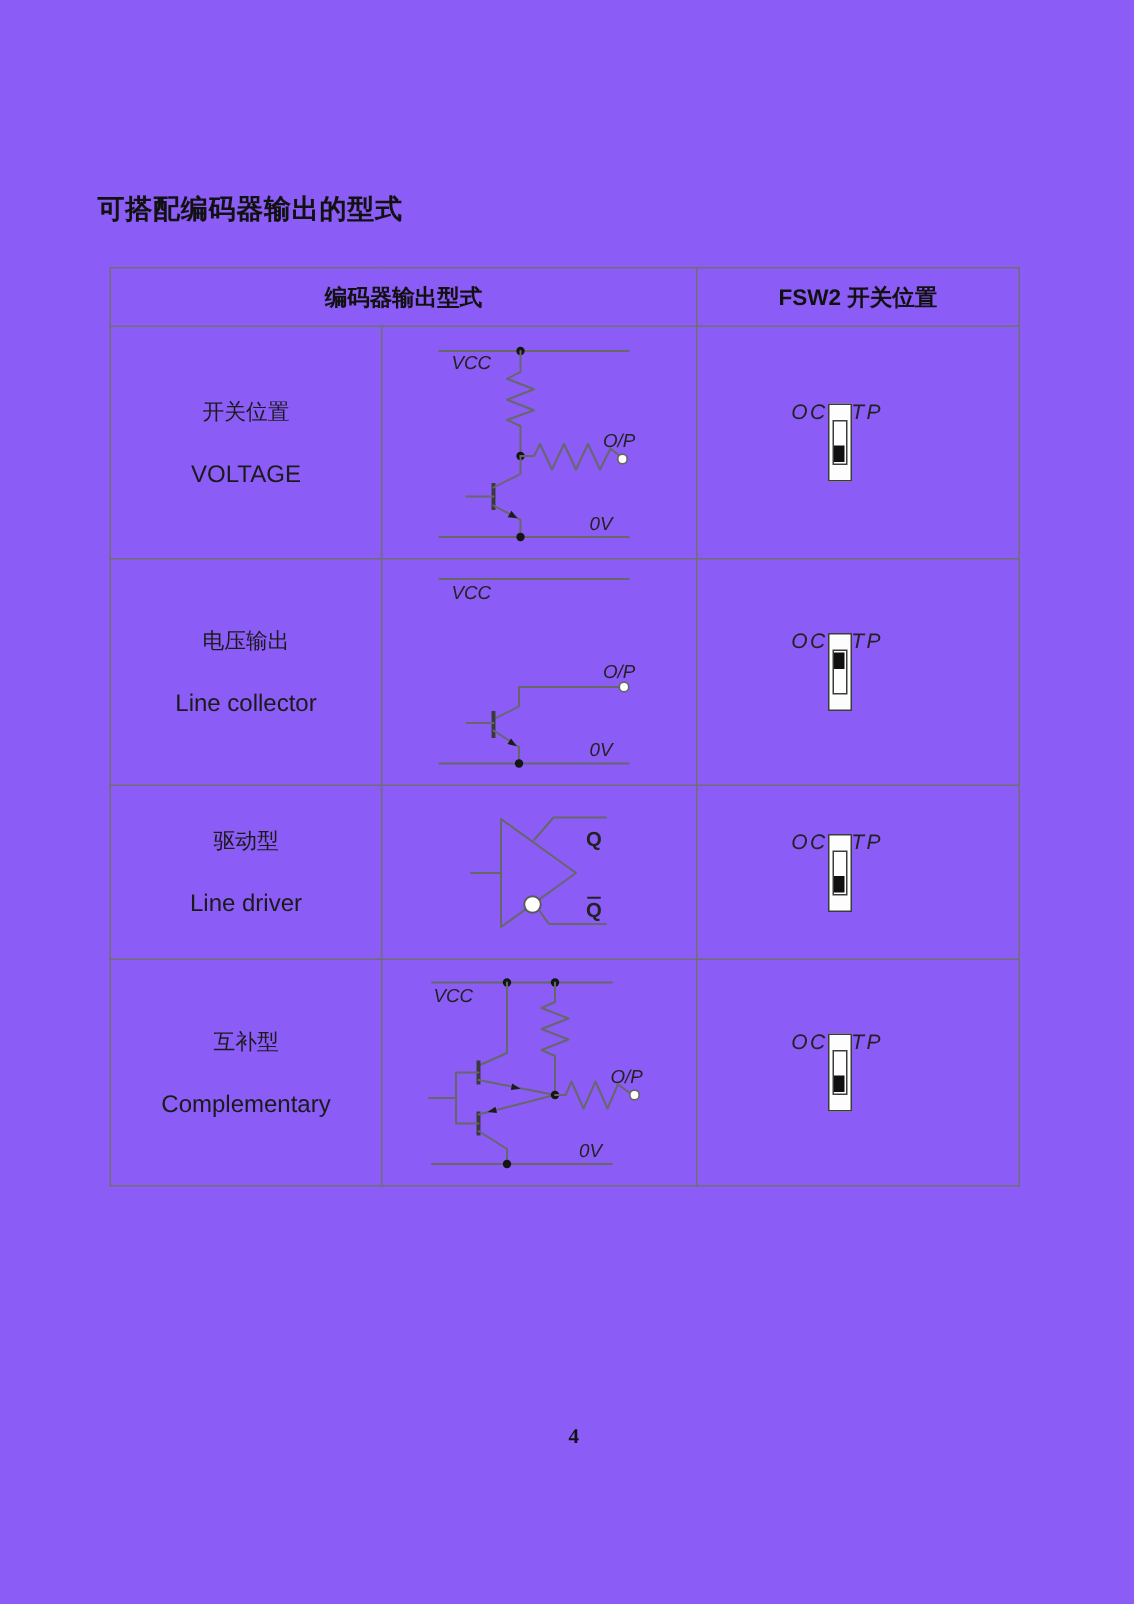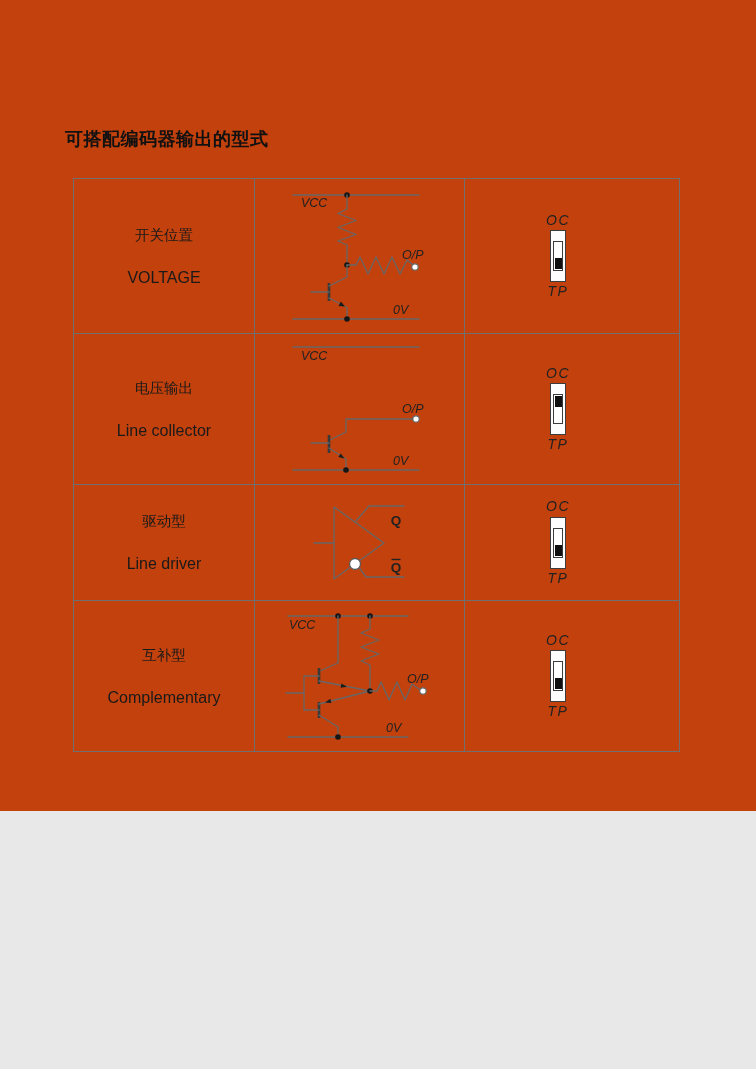--- a/index.html
+++ b/index.html
@@ -1,38 +1,38 @@
 <!DOCTYPE html>
 <html><head>
 <meta charset="utf-8">
 <style>
   html,body { margin:0; padding:0; background:#e8e8e8; }
   .page {
-    position:relative; width:756px; height:811px; margin:0 auto;
-    background:#c2410c; overflow:hidden;
+    position:relative; width:756px; height:1069px; margin:0 auto;
+    background:#8b5cf6; overflow:hidden;
     font-family:"Liberation Sans", sans-serif; color:#1a1a1a;
   }
   .title {
     position:absolute; left:65px; top:127px;
     font-size:18px; font-weight:bold; letter-spacing:0.5px; color:#111;
   }
   table.tbl {
     position:absolute; left:73px; top:178px;
     border-collapse:collapse; table-layout:fixed;
   }
   table.tbl td { border:1px solid #6f6f6f; padding:0; vertical-align:middle; }
   td.hcell { text-align:center; font-weight:bold; font-size:15px; color:#111; }
   tr.hrow { height:39px; }
   td.labcell { text-align:center; }
   .lab-zh { font-size:14.5px; color:#1a1a1a; margin-bottom:3px; }
   .lab-en { font-size:16px; color:#1a1a1a;margin-top:24px; }
   td.circell svg { display:block; }
   td.swcell { }
   .sw-outer { display:flex; justify-content:center; padding-right:28px; }
-  .switch { display:flex; flex-direction:column; align-items:center; }
+  .switch { display:flex; flex-direction:row; align-items:flex-start; }
   .sw-label { font-style:italic; font-size:14px; letter-spacing:1.5px; color:#222; line-height:1.1; }
   .sw-body {
     width:14px; height:50px; border:1.5px solid #3c3c3c;
     background:#fdfdfd; position:relative; margin:2px 0;
   }
   .sw-slot {
     position:absolute; left:50%; transform:translateX(-50%);
     top:10px; width:8px; height:28px; border:1px solid #3c3c3c; background:#fff;
   }
   .sw-knob { position:absolute; left:0.5px; width:7px; height:11px; background:#101010; }
@@ -67,20 +67,24 @@
   <div class="title">可搭配编码器输出的型式</div>
 
   <table class="tbl">
     <colgroup>
         <col style="width:181px">
         <col style="width:209px">
         <col style="width:215px">
       </colgroup>
 
     <tbody>
+        <tr class="hrow">
+      <td class="hcell" colspan="2">编码器输出型式</td>
+      <td class="hcell">FSW2 开关位置</td>
+    </tr>
 
     <tr style="height:154px">
       <td class="labcell">
         <div class="lab-zh">开关位置</div>
         <div class="lab-en">VOLTAGE</div>
       </td>
       <td class="circell">
         <svg width="209" height="154" viewBox="0 0 209 154">
           <g>
             <line class="cw" x1="38" y1="16" x2="164" y2="16"></line>

